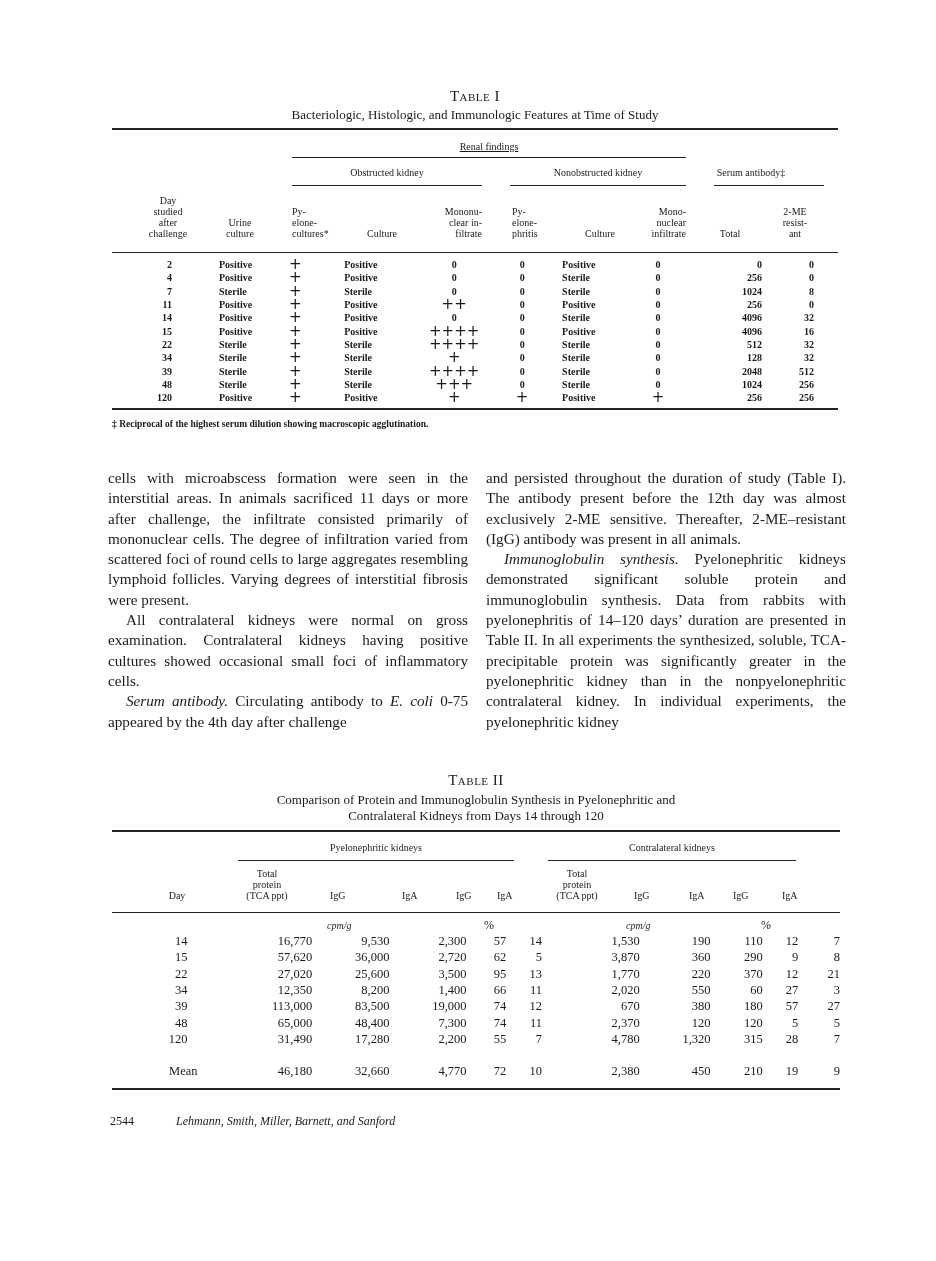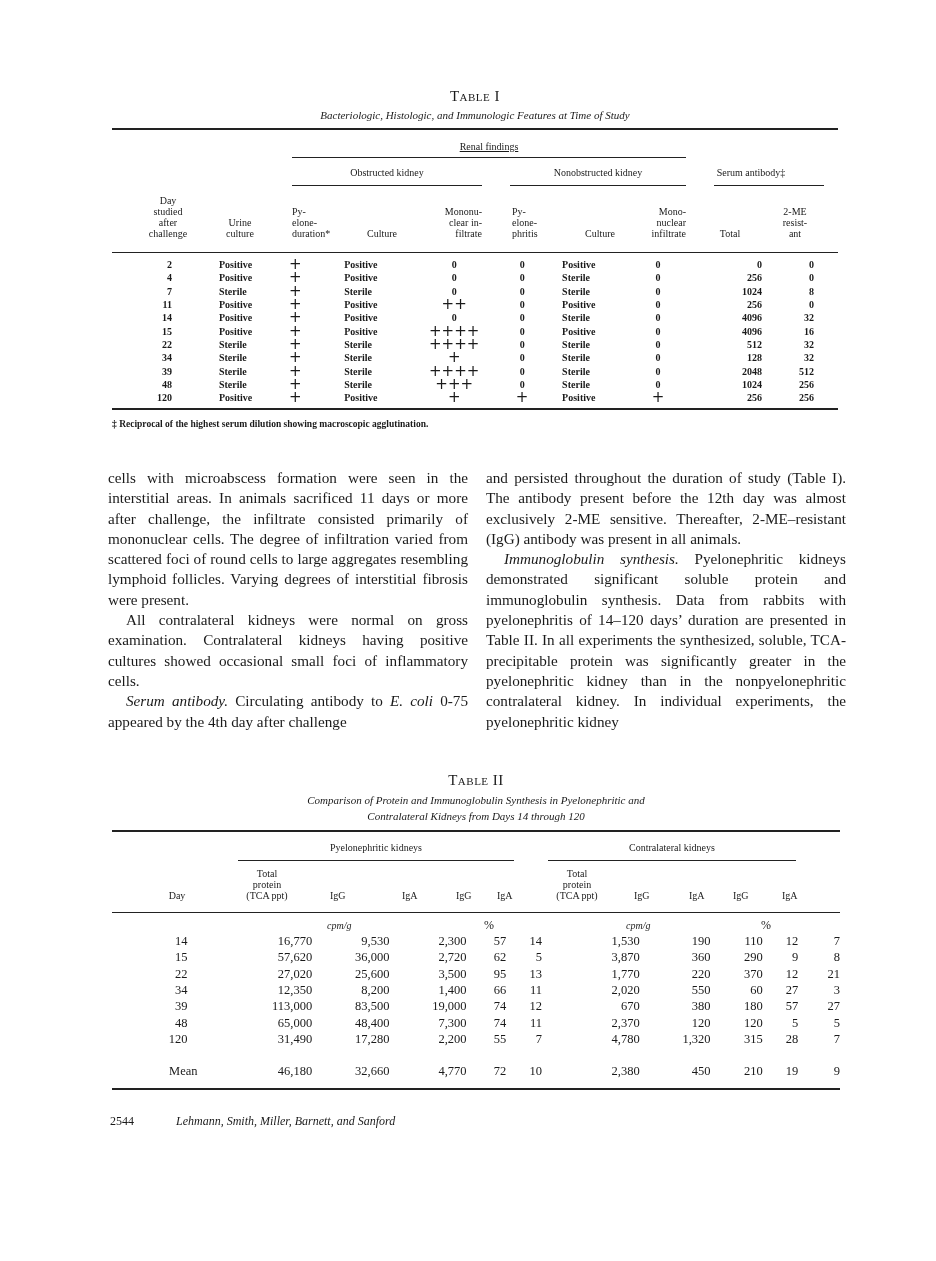--- a/index.html
+++ b/index.html
@@ -3,21 +3,21 @@
 <meta charset="utf-8">
 <style>
   html, body { margin: 0; padding: 0; background: #ffffff; }
   body {
     width: 936px; height: 1261px; position: relative; overflow: hidden;
     font-family: "Liberation Serif", "DejaVu Serif", serif; color: #1a1a1a;
   }
   .abs { position: absolute; }
   .center { text-align: center; }
   .tcap-title { font-variant: small-caps; font-size: 15px; letter-spacing: 0.5px; }
-  .tcap-sub { font-style: italic; font-size: 11px; line-height: 16px; }
+  .tcap-sub { font-size: 13px; line-height: 16px; }
   .rule { position: absolute; background: #222; }
   .thin { height: 1px; }
   .thick { height: 2px; }
   table { border-collapse: collapse; }
   .t1 { position: absolute; left: 112px; width: 726px; font-size: 10px; }
   .t1 td { padding: 0; height: 13.3px; line-height: 13px; white-space: nowrap; }
   .t1 .plus { font-size: 15px; font-family: "DejaVu Sans", sans-serif; font-weight: normal; }
   .hdr { font-size: 10px; line-height: 11px; }
   .bold { font-weight: bold; }
   .fn { font-size: 9.5px; font-weight: bold; line-height: 13px; }
@@ -57,21 +57,21 @@
 <div class="abs hdr center" style="left:210px;width:60px;top:195px;">
   <div>&nbsp;</div>
     <div>&nbsp;</div>
     <div>Urine</div>
     <div>culture</div>
 </div>
 <div class="abs hdr l" style="left:292px;width:50px;top:195px;">
   <div>&nbsp;</div>
     <div>Py-</div>
     <div>elone-</div>
-    <div>duration*</div>
+    <div>cultures*</div>
 </div>
 <div class="abs hdr center" style="left:352px;width:60px;top:195px;">
   <div>&nbsp;</div>
     <div>&nbsp;</div>
     <div>&nbsp;</div>
     <div>Culture</div>
 </div>
 <div class="abs hdr r" style="left:420px;width:62px;top:195px;">
   <div>&nbsp;</div>
     <div>Mononu-</div>

